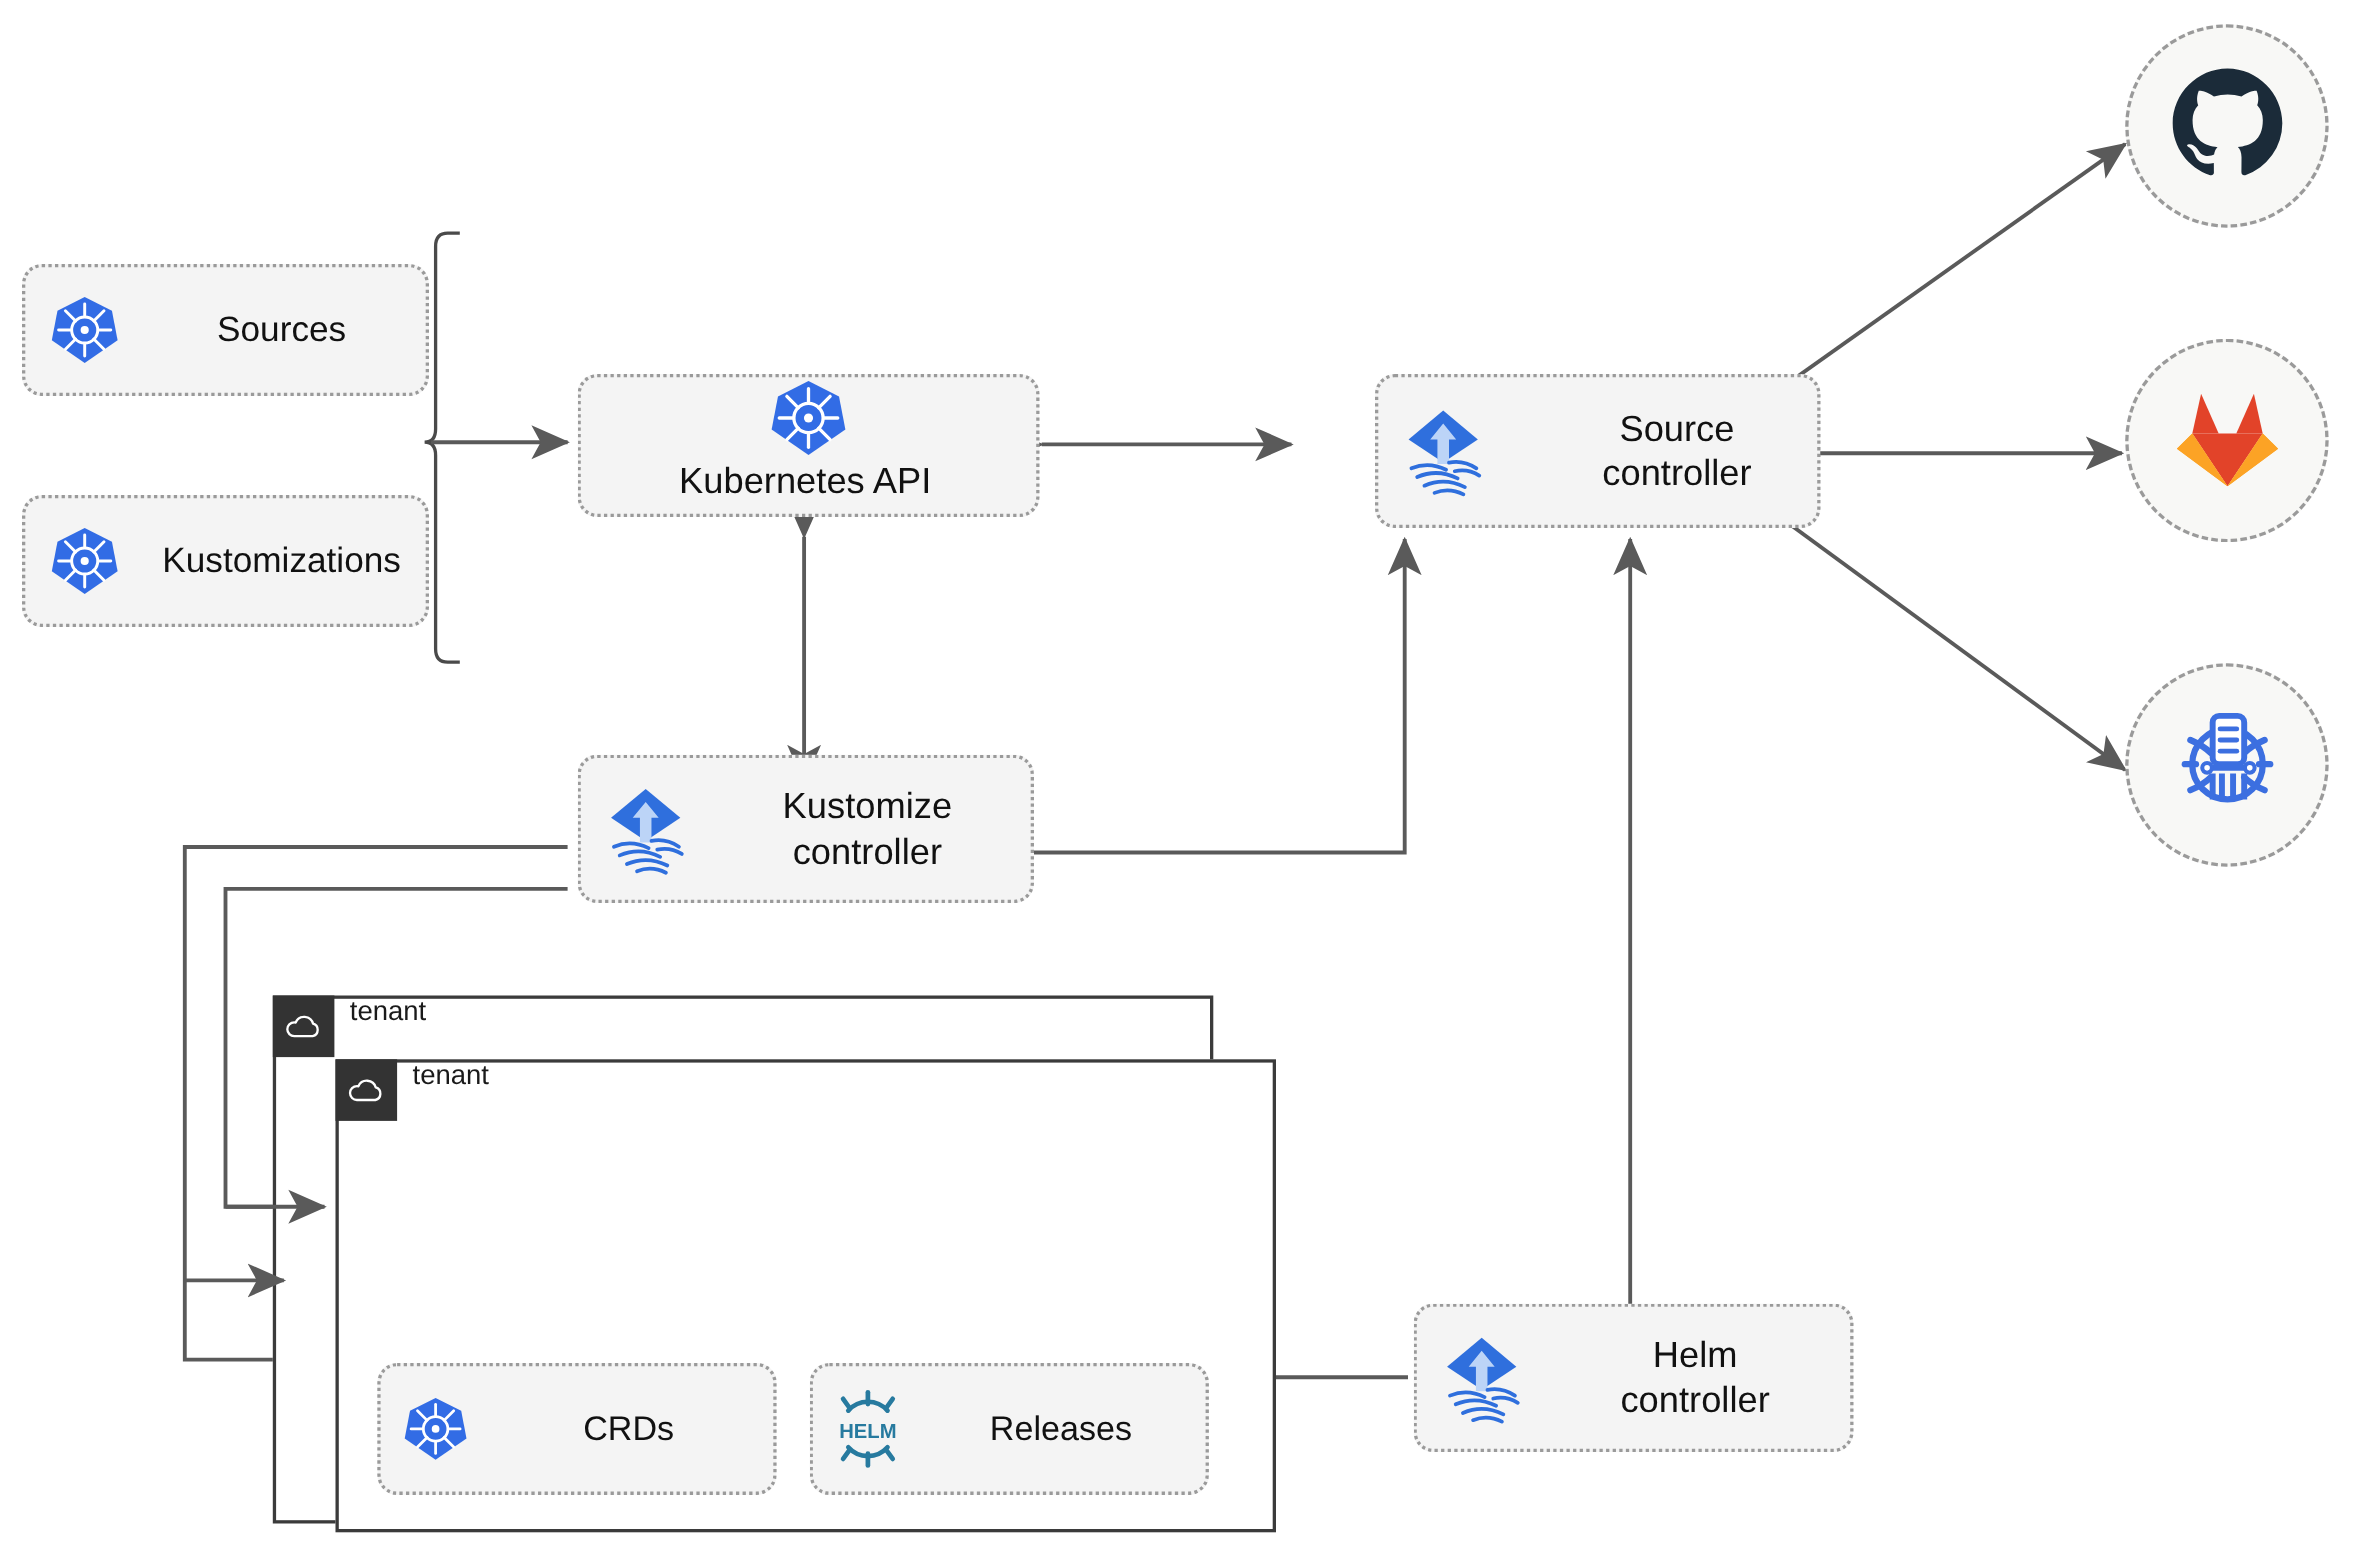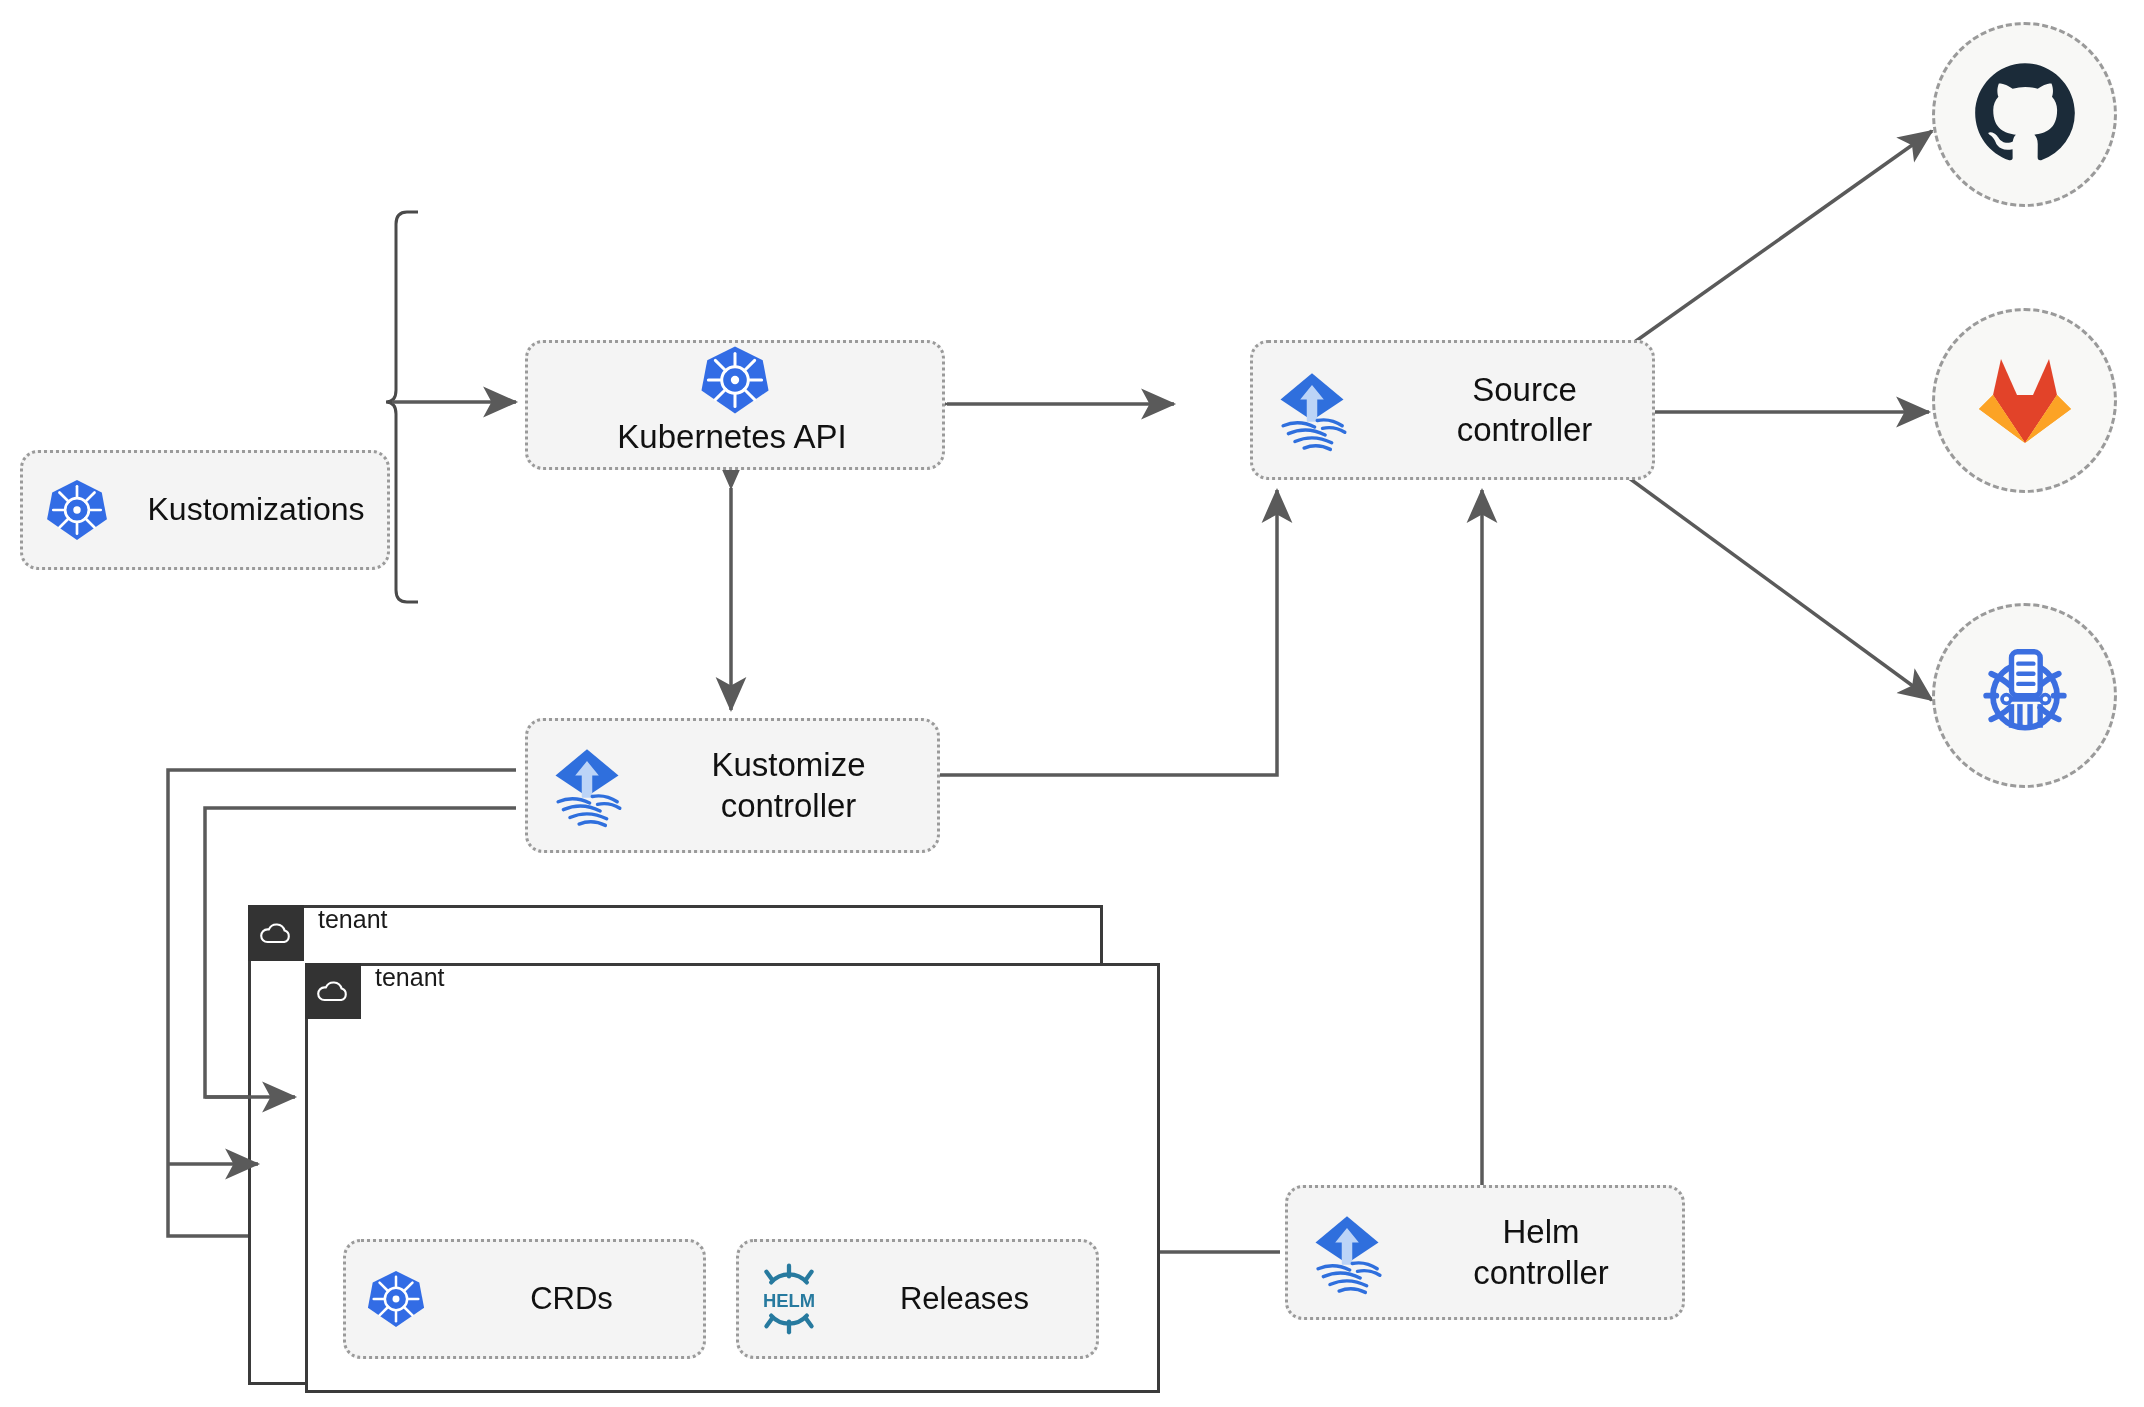--- a/index.html
+++ b/index.html
@@ -109,20 +109,40 @@
 
     <line x1="1588" y1="412" x2="1929" y2="412" stroke="#5a5a5a" stroke-width="3.5" marker-end="url(#ah)"></line>
 
     <line x1="1588" y1="448" x2="1932" y2="700" stroke="#5a5a5a" stroke-width="3.5" marker-end="url(#ah)"></line>
 
     <path d="M 516 770 L 168 770 L 168 1236 L 264 1236" fill="none" stroke="#5a5a5a" stroke-width="3.5"></path>
 
     <path d="M 516 808 L 205 808 L 205 1097 L 287 1097" fill="none" stroke="#5a5a5a" stroke-width="3.5" marker-end="url(#ah)"></path>
   </svg>
 
+  <div class="node" style="left:20px; top:240px; width:370px; height:120px;">
+    <span class="ico" style="width:108px;">
+      <svg width="66" height="66" viewBox="0 0 64 64">
+        <polygon points="32,3 56,15 61,41 32,61 3,41 8,15" fill="#326CE5"></polygon>
+        <g fill="none" stroke="#ffffff" stroke-width="2.6" stroke-linecap="round">
+          <circle cx="32" cy="32" r="11.5"></circle>
+          <line x1="32" y1="9" x2="32" y2="20"></line>
+          <line x1="32" y1="44" x2="32" y2="55"></line>
+          <line x1="9" y1="32" x2="20" y2="32"></line>
+          <line x1="44" y1="32" x2="55" y2="32"></line>
+          <line x1="15" y1="15" x2="24" y2="24"></line>
+          <line x1="40" y1="40" x2="49" y2="49"></line>
+          <line x1="49" y1="15" x2="40" y2="24"></line>
+          <line x1="24" y1="40" x2="15" y2="49"></line>
+        </g>
+        <circle cx="32" cy="32" r="3.6" fill="#ffffff"></circle>
+      </svg>
+    </span>
+    <span class="lbl" style="font-size:32px;">Sources</span>
+  </div>
 
   <div class="node" style="left:20px; top:450px; width:370px; height:120px;">
     <span class="ico" style="width:108px;">
       <svg width="66" height="66" viewBox="0 0 64 64">
         <polygon points="32,3 56,15 61,41 32,61 3,41 8,15" fill="#326CE5"></polygon>
         <g fill="none" stroke="#ffffff" stroke-width="2.6" stroke-linecap="round">
           <circle cx="32" cy="32" r="11.5"></circle>
           <line x1="32" y1="9" x2="32" y2="20"></line>
           <line x1="32" y1="44" x2="32" y2="55"></line>
           <line x1="9" y1="32" x2="20" y2="32"></line>
@@ -171,21 +191,21 @@
           <path d="M26 61 Q 36 57 46 62"></path>
           <path d="M36 40 Q 46 38 55 44"></path>
           <path d="M40 46 Q 49 44 57 49"></path>
         </g>
       </svg>
     </span>
     <span class="lbl" style="font-size:33px;">Source
 controller</span>
   </div>
 
-  <div class="node" style="left:525px; top:718px; width:415px; height:135px;">
+  <div class="node" style="left:525px; top:686px; width:415px; height:135px;">
     <span class="ico" style="width:118px;">
       <svg width="84" height="84" viewBox="0 0 64 64">
         <path d="M32 4 L56 24 L32 40 L8 24 Z" fill="#2f6fdd"></path>
         <path d="M32 13 L41 24 L36 24 L36 41 L28 41 L28 24 L23 24 Z" fill="#bcd4f7"></path>
         <g stroke="#2f6fdd" stroke-width="2.6" fill="none" stroke-linecap="round">
           <path d="M10 44 Q 22 39 34 45"></path>
           <path d="M14 50 Q 28 44 42 51"></path>
           <path d="M19 56 Q 33 50 47 57"></path>
           <path d="M26 61 Q 36 57 46 62"></path>
           <path d="M36 40 Q 46 38 55 44"></path>

